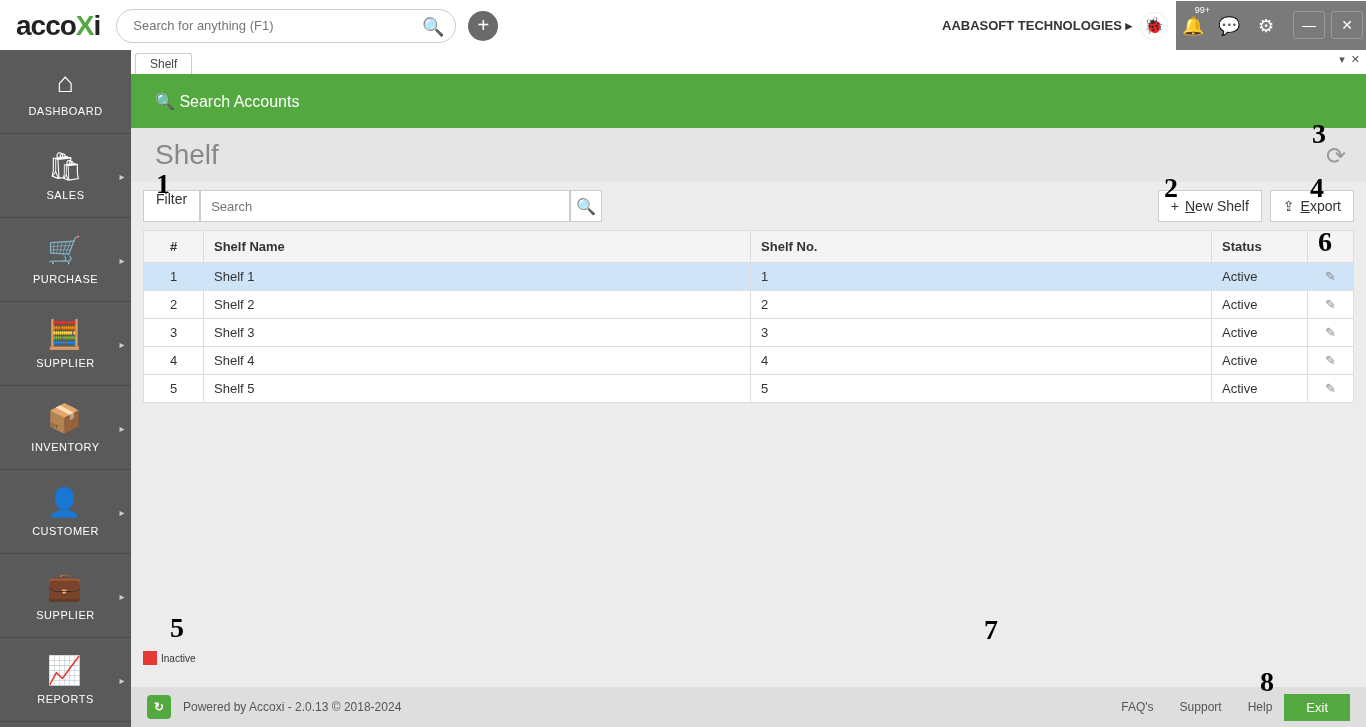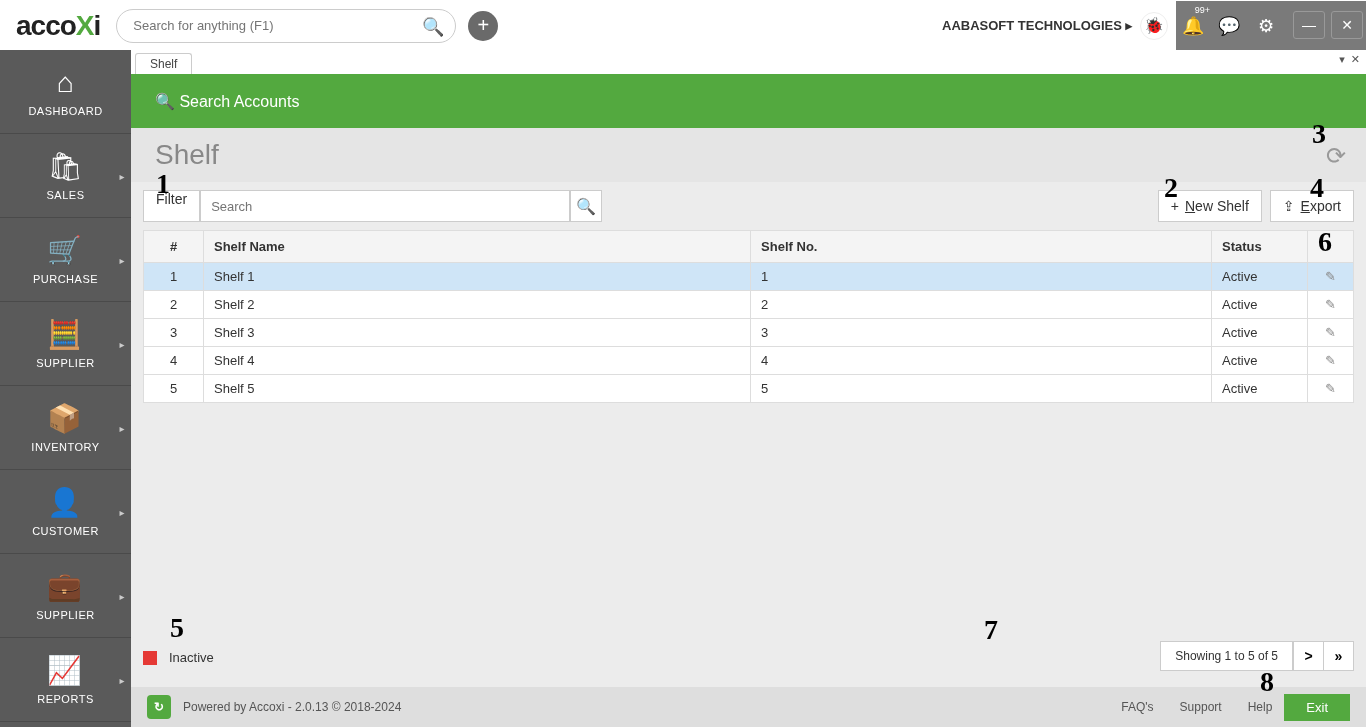--- a/index.html
+++ b/index.html
@@ -354,22 +354,22 @@
     tbody tr.selected td { background: #cfe5f7; }
     .edit-cell { text-align: center; color: #888; cursor: pointer; }
 
     
     .legend {
       position: absolute;
       left: 12px;
       bottom: 62px;
       display: flex;
       align-items: center;
-      gap: 12px;
-      font-size: 13px;
+      gap: 4px;
+      font-size: 10px;
       color: #333;
     }
     .legend-sq { width: 14px; height: 14px; background: #e53935; }
 
     
     .pager {
       position: absolute;
       right: 12px;
       bottom: 56px;
       display: flex;
@@ -607,25 +607,20 @@
           </tr>
         </tbody>
     </table>
   </div>
 
   <div class="legend">
     <div class="legend-sq"></div>
     <span>Inactive</span>
   </div>
 
-  <div class="pager">
-    <div class="info">Showing 1 to 5 of 5</div>
-    <div class="pbtn">&gt;</div>
-    <div class="pbtn">»</div>
-  </div>
 
 
   <div class="footer">
     <div class="footer-logo">↻</div>
     <span>Powered by Accoxi - 2.0.13 © 2018-2024</span>
     <div class="footer-links">
       <span>FAQ's</span>
       <span>Support</span>
       <span>Help</span>
     </div>

